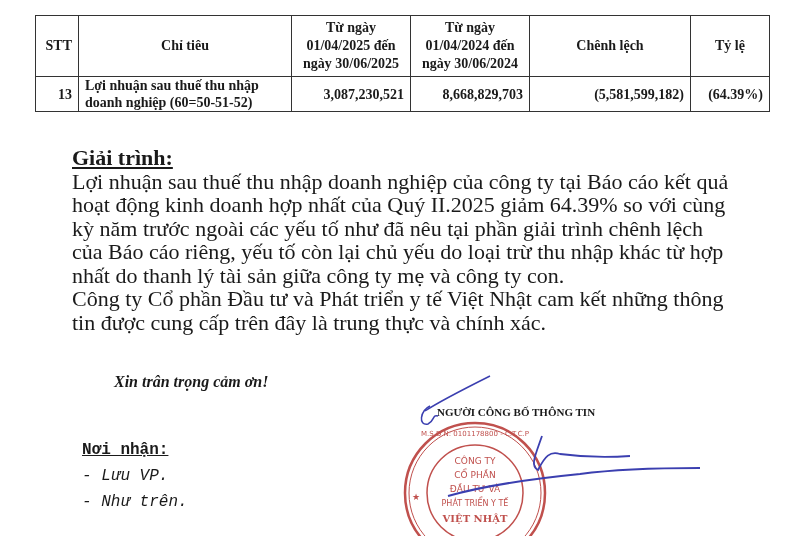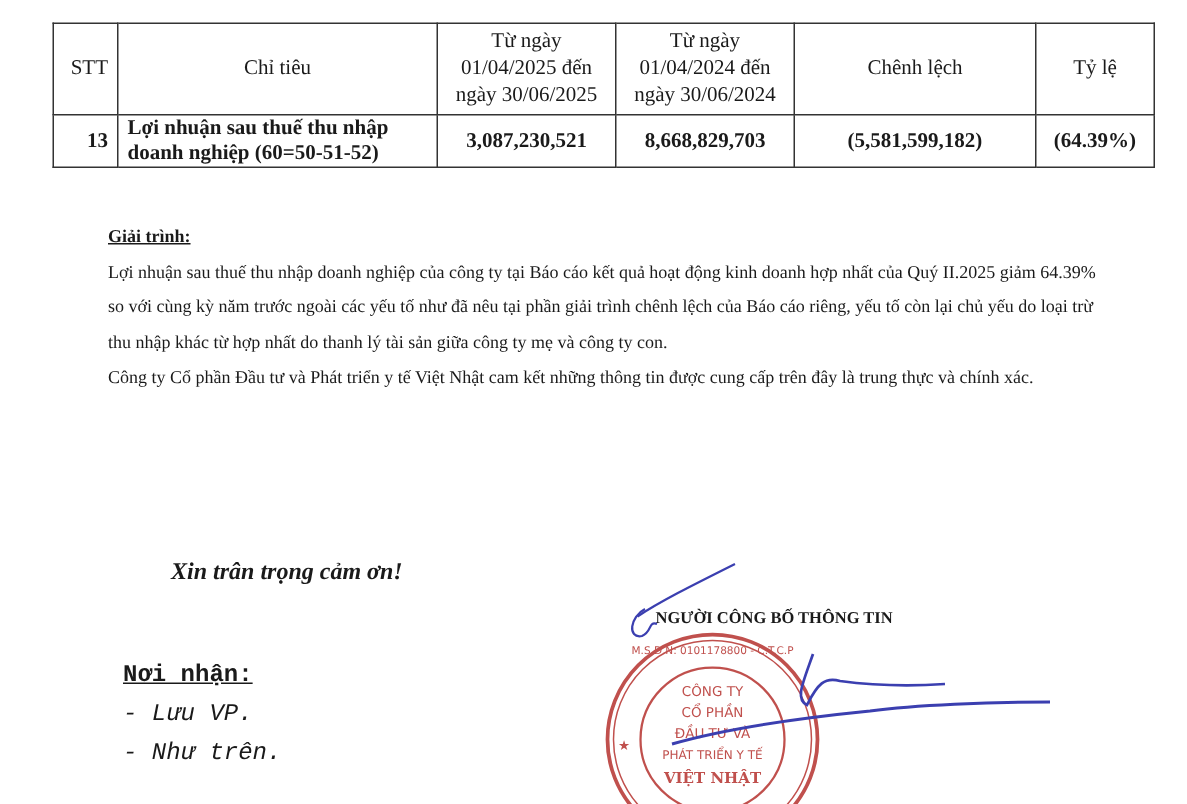--- a/index.html
+++ b/index.html
@@ -1,27 +1,27 @@
 <!DOCTYPE html>
 <html><head>
 <meta charset="utf-8">
 <style>
   html,body{margin:0;padding:0;background:#fff;}
   body{width:791px;height:536px;position:relative;overflow:hidden;font-family:"Liberation Serif","DejaVu Serif",serif;color:#1a1a1a;}
   .tbl{position:absolute;left:35px;top:15px;border-collapse:collapse;font-size:14px;font-weight:bold;}
   .tbl td,.tbl th{border:1.3px solid #333;padding:0 6px;}
-  .tbl th{height:60px;font-weight:normal;line-height:18px;}
+  .tbl th{height:60px;font-weight:bold;line-height:18px;}
   .tbl td{height:32px;line-height:17px;}
   .c-stt{width:30px;text-align:right;}
   .c-ct{width:200px;}
   .c-n{width:106px;}
   .c-d{width:148px;}
   .c-r{width:66px;}
-  .num{text-align:center;}
-  .body{position:absolute;left:72px;top:146px;width:660px;font-size:12px;line-height:23.5px;}
+  .num{text-align:right;}
+  .body{position:absolute;left:72px;top:146px;width:660px;font-size:22px;line-height:23.5px;}
   .u{font-weight:bold;text-decoration:underline;}
   p{margin:0;}
   .thanks{position:absolute;left:114px;top:373px;font-size:16px;font-weight:bold;font-style:italic;}
   .signer{position:absolute;left:437px;top:406px;font-size:11px;font-weight:bold;}
   .recv{position:absolute;left:82px;top:437px;font-size:16px;line-height:26px;font-family:Liberation Mono, monospace;}
   .recv .it{font-style:italic;}
   .stamp{position:absolute;left:402px;top:420px;width:146px;height:146px;}
   .sig{position:absolute;left:400px;top:366px;width:300px;height:170px;}
 </style>
 </head>

